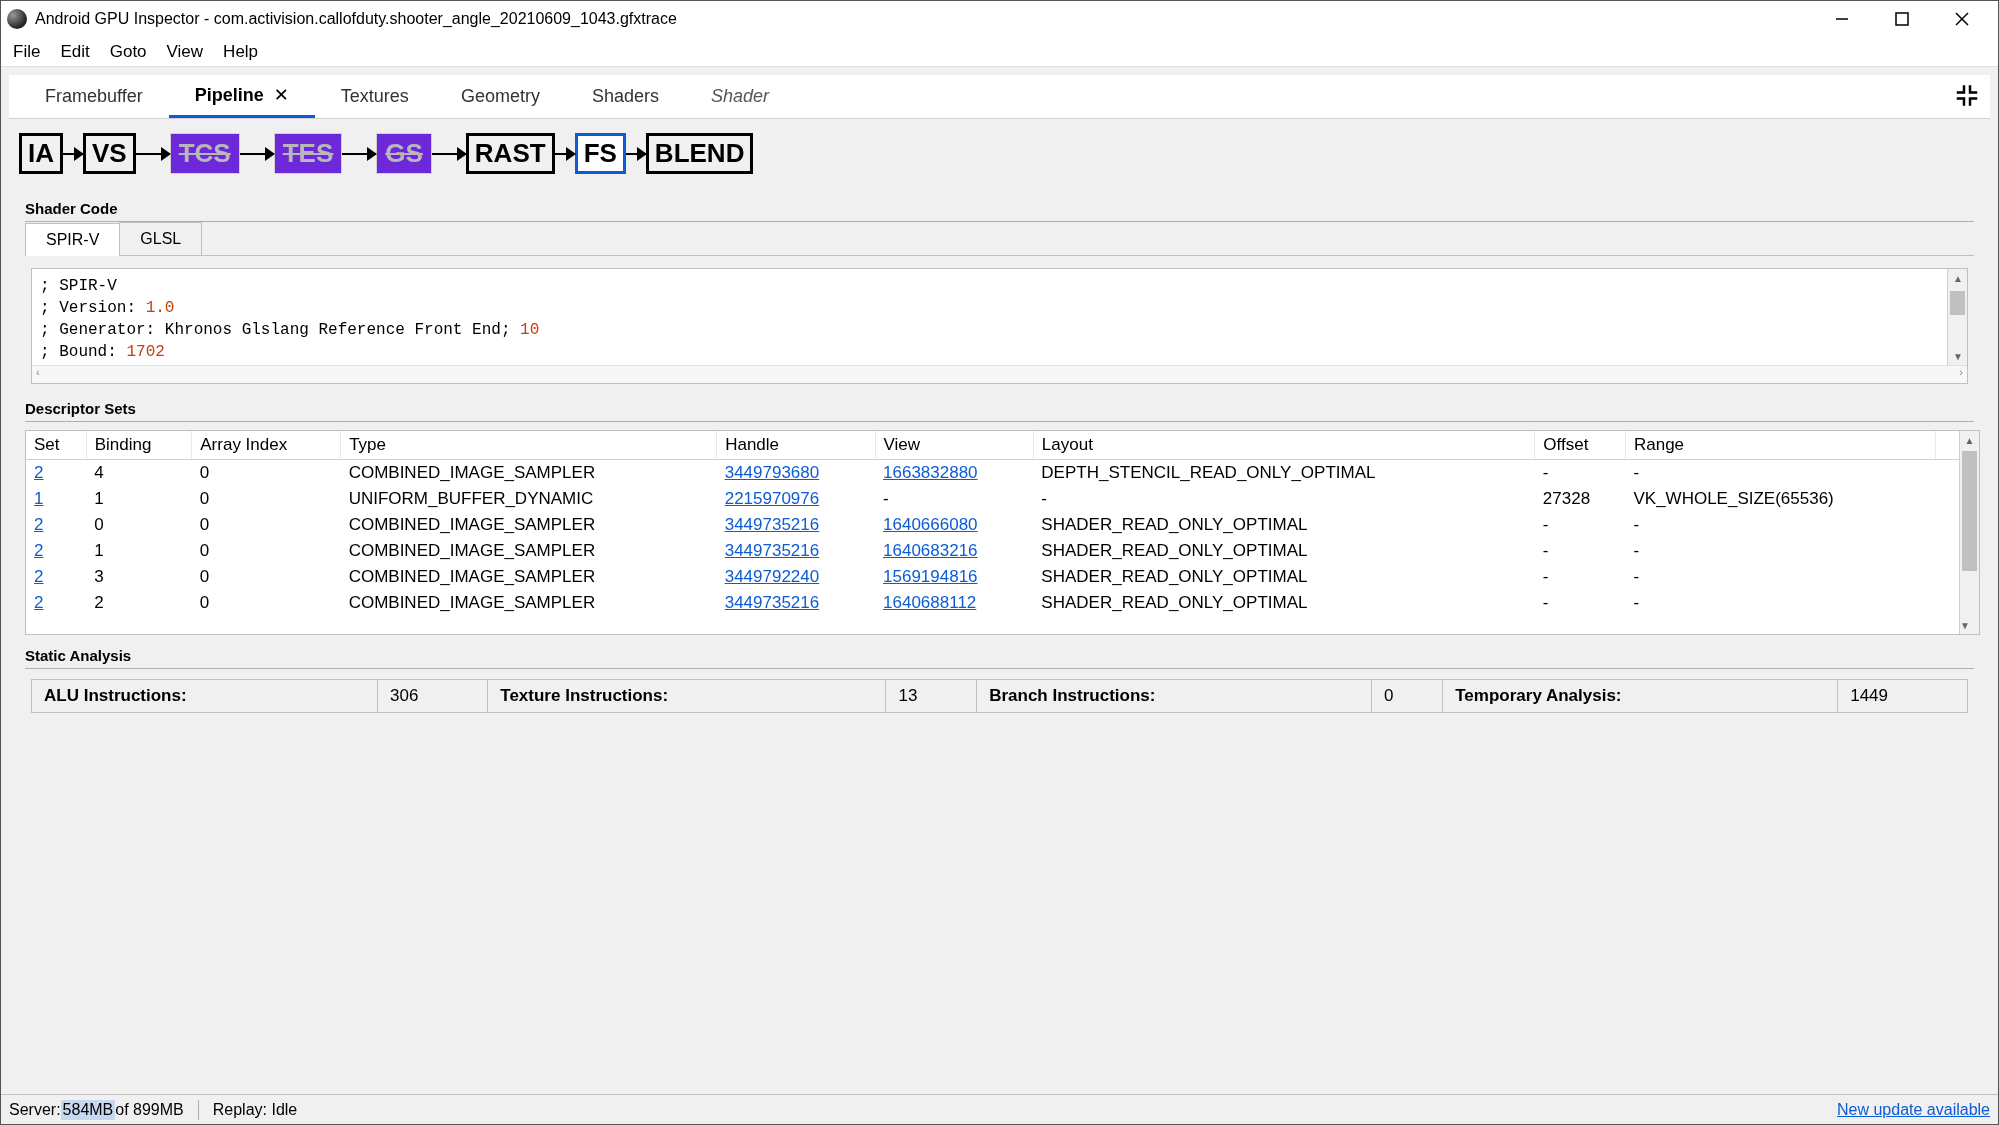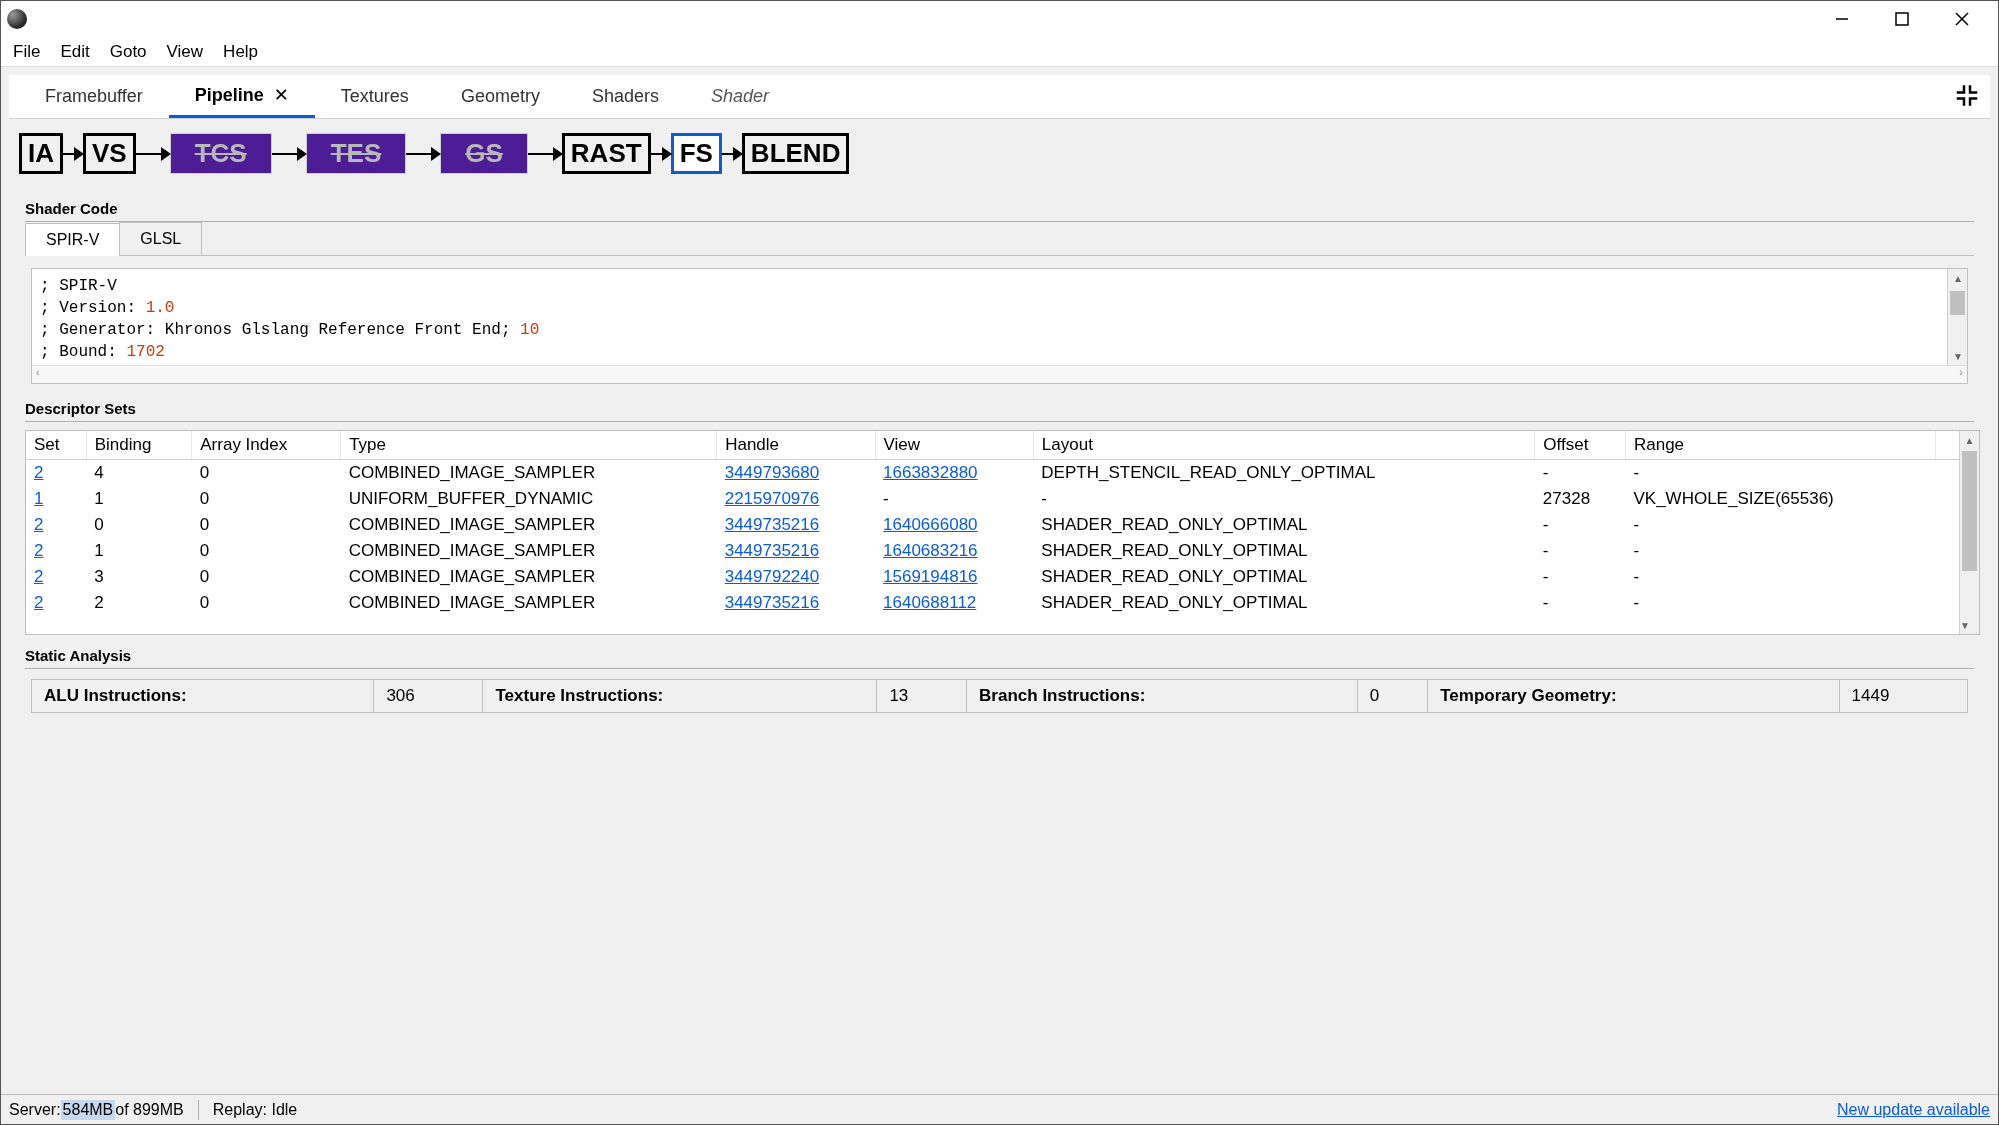--- a/index.html
+++ b/index.html
@@ -94,23 +94,23 @@
   font-weight: 700;
 }
 .stage-box {
   border: 3px solid #000;
   padding: 2px 6px;
   background: #f0f0f0;
 }
 .stage-box.selected { border: 3px solid #0b5cd6; background: #fff; }
 .stage-inactive {
   color: #b8b8b8;
-  background: #4c1d95;
+  background: #6d28d9;
   border: 1px solid #d0d0d0;
-  padding: 4px 24px;
+  padding: 4px 8px;
   font-weight: 700;
   text-decoration: line-through;
   text-decoration-thickness: 2px;
 }
 .arrow {
   width: 34px; height: 2px; background: #000; position: relative;
 }
 .arrow::after {
   content: ""; position: absolute; right: -1px; top: -6px;
   border-left: 10px solid #000; border-top: 7px solid transparent; border-bottom: 7px solid transparent;
@@ -227,20 +227,21 @@
 .statusbar .sel { background: #c6d8f0; padding: 1px 2px; }
 .statusbar .sep { border-left: 1px solid #b0b0b0; height: 20px; margin: 0 14px; }
 .statusbar .spacer { flex: 1; }
 .statusbar a { color: #0b5cd6; text-decoration: underline; }
 </style>
 </head>
 <body>
 
 <div class="titlebar">
   <div class="app-icon"></div>
+  <div class="title">Android GPU Inspector - com.activision.callofduty.shooter_angle_20210609_1043.gfxtrace</div>
   <div class="spacer"></div>
   <div class="winbtn">
     <svg width="14" height="14">
         <line x1="1" y1="7" x2="13" y2="7"></line>
       </svg>
   </div>
   <div class="winbtn">
     <svg width="14" height="14">
         <rect x="1" y="1" width="12" height="12"></rect>
       </svg>
@@ -431,21 +432,21 @@
   <div class="subsection-hr"></div>
   <table class="static-table">
     <tbody>
         <tr>
       <td class="key">ALU Instructions:</td>
       <td>306</td>
       <td class="key">Texture Instructions:</td>
       <td>13</td>
       <td class="key">Branch Instructions:</td>
       <td>0</td>
-      <td class="key">Temporary Geometry:</td>
+      <td class="key">Temporary Analysis:</td>
       <td>1449</td>
     </tr>
   </tbody>
     </table>
 
 </div>
 
 <div class="statusbar">
   <span>Server: </span>
   <span class="sel">584MB</span>

